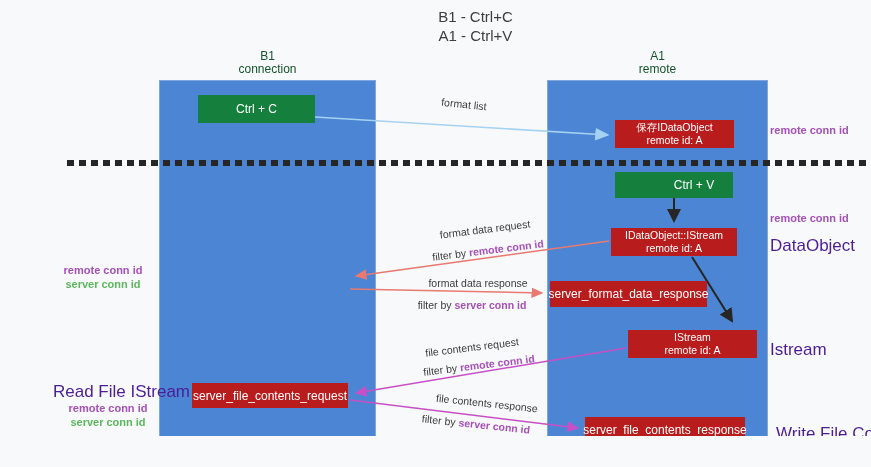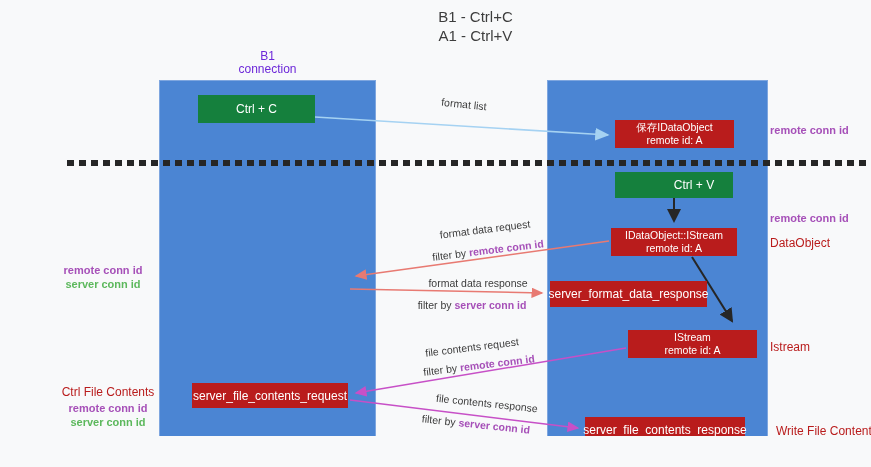--- a/index.html
+++ b/index.html
@@ -1,50 +1,54 @@
 <!DOCTYPE html>
 <html><head>
 <meta charset="utf-8">
 <style>
   html,body { margin:0; padding:0; background:#f8f9fa; }
   body { font-family:"Liberation Sans", sans-serif; }
   .canvas { position:relative; width:871px; height:436px; background:#f8f9fa; overflow:hidden;margin-left:40px; }
   .abs { position:absolute; }
   .title { left:0; right:0; top:7px; text-align:center; font-size:15px; color:#3d3d3d; line-height:19px; }
-  .col-header { text-align:center; font-size:12px; color:#6d28d9; line-height:13px; }
+  .col-header { text-align:center; font-size:12px; color:#14532d; line-height:13px; }
   .lifeline { background:#4b85d3; border:1px solid #7ea6df; box-sizing:border-box; }
   .node { display:flex; align-items:center; justify-content:center; color:#ffffff; text-align:center; box-sizing:border-box; }
   .green  { background:#15803d; font-size:12px; }
   .orange { background:#b91c1c; font-size:12px; }
   .two-line { flex-direction:column; font-size:10.5px; line-height:13px; }
   .dashed { background:repeating-linear-gradient(90deg,#262626 0 7px,transparent 7px 12px); height:6px; }
   .mid-label { font-size:10.5px; color:#3c3c3c; white-space:nowrap; transform:translate(-50%,-50%); }
   .rot-up   { transform:translate(-50%,-50%) rotate(-7deg); }
   .rot-down { transform:translate(-50%,-50%) rotate(6deg); }
   .purple   { color:#a650b8; font-weight:bold; }
   .greentxt { color:#5cb85c; font-weight:bold; }
-  .side-label { font-size:12px; color:#b91c1c; white-space:nowrap; }
+  .side-label { font-size:17px; color:#4c1d95; white-space:nowrap; }
   .conn-label { font-size:11px; font-weight:bold; line-height:14px; white-space:nowrap; }
   .label-group { text-align:center; line-height:14px; }
   .gap { margin-right:3px; }
   svg.arrows { position:absolute; left:0; top:0; pointer-events:none; }
 </style>
 </head>
 <body>
 
 <div class="canvas">
 
   <div class="abs title">
     <div>B1 - Ctrl+C</div>
     <div>A1 - Ctrl+V</div>
   </div>
 
   <div class="abs col-header" style="left:119px; top:50px; width:217px;">
     <div>B1</div>
     <div>connection</div>
+  </div>
+  <div class="abs col-header" style="left:507px; top:50px; width:221px;">
+    <div>A1</div>
+    <div>remote</div>
   </div>
 
   <div class="abs lifeline" style="left:119px; top:80px; width:217px; height:372px;"></div>
   <div class="abs lifeline" style="left:507px; top:80px; width:221px; height:372px;"></div>
 
   <div class="abs dashed" style="left:27px; top:160px; width:808px;"></div>
 
   <svg class="arrows" width="871" height="467" viewBox="0 0 871 467">
     <defs>
       <marker id="m-blue" markerWidth="10" markerHeight="8" refX="8" refY="4" orient="auto">
@@ -132,18 +136,18 @@
   <div class="abs side-label" style="left:730px; top:236px;">DataObject</div>
   <div class="abs side-label" style="left:730px; top:340px;">Istream</div>
   <div class="abs side-label" style="left:736px; top:424px;">Write File Contents</div>
 
   <div class="abs label-group" style="left:8px; top:263px; width:110px;">
     <div class="conn-label purple">remote conn id</div>
     <div class="conn-label greentxt">server conn id</div>
   </div>
 
   <div class="abs label-group" style="left:13px; top:385px; width:110px;">
-    <div class="side-label">Ctrl File Contents</div>
+    <div class="side-label">Read File IStream</div>
     <div class="conn-label purple" style="margin-top:2px;">remote conn id</div>
     <div class="conn-label greentxt">server conn id</div>
   </div>
 
 </div>
 
 </body></html>

